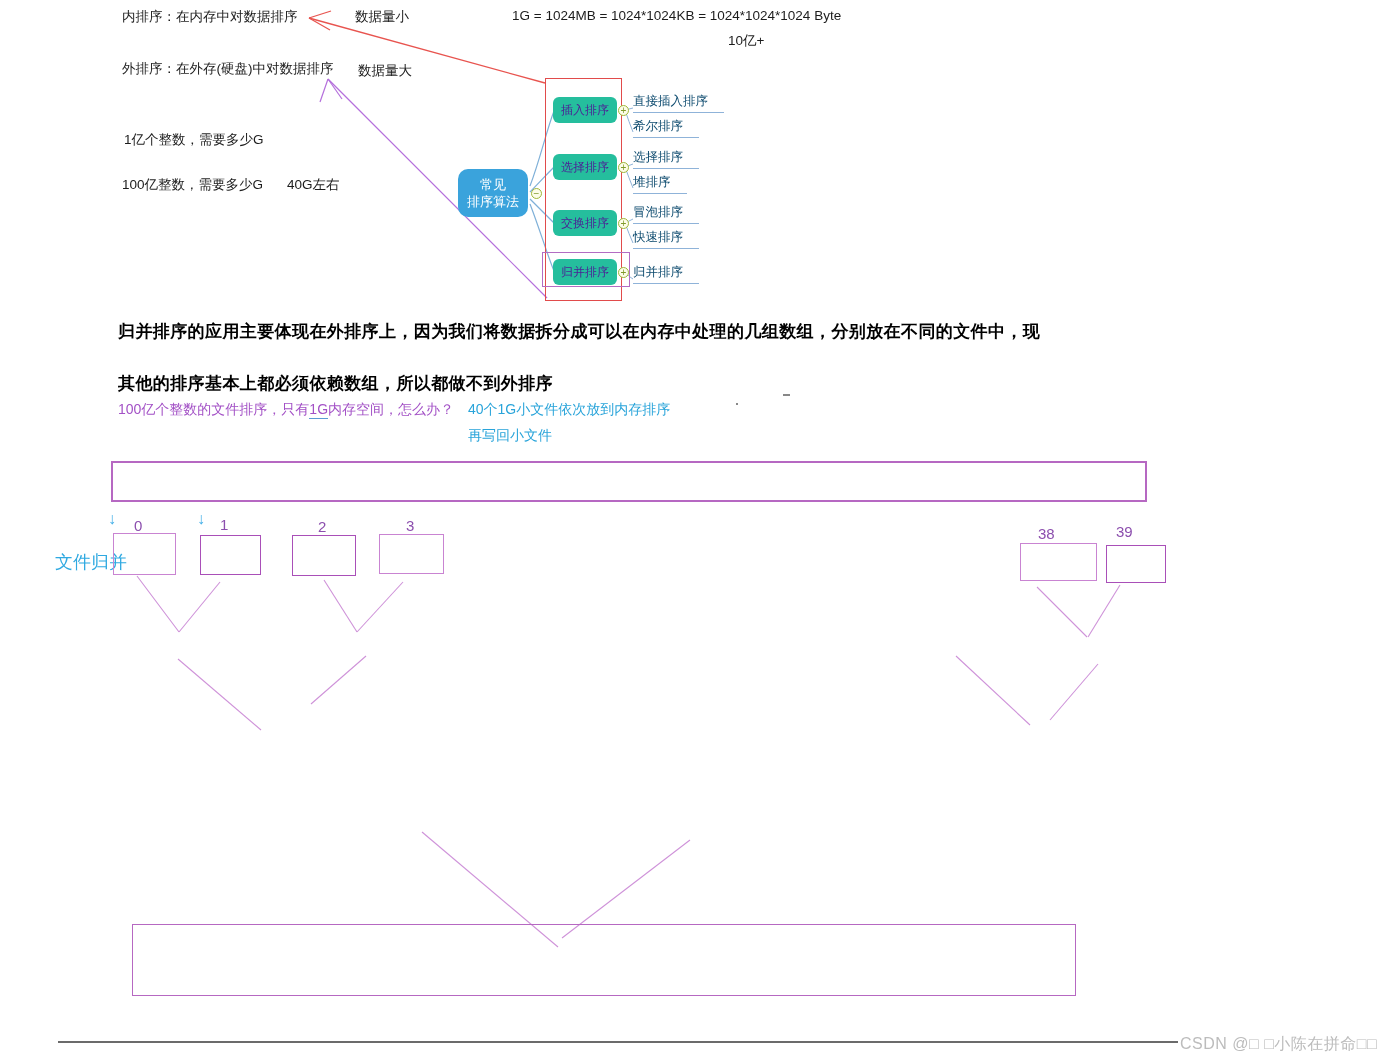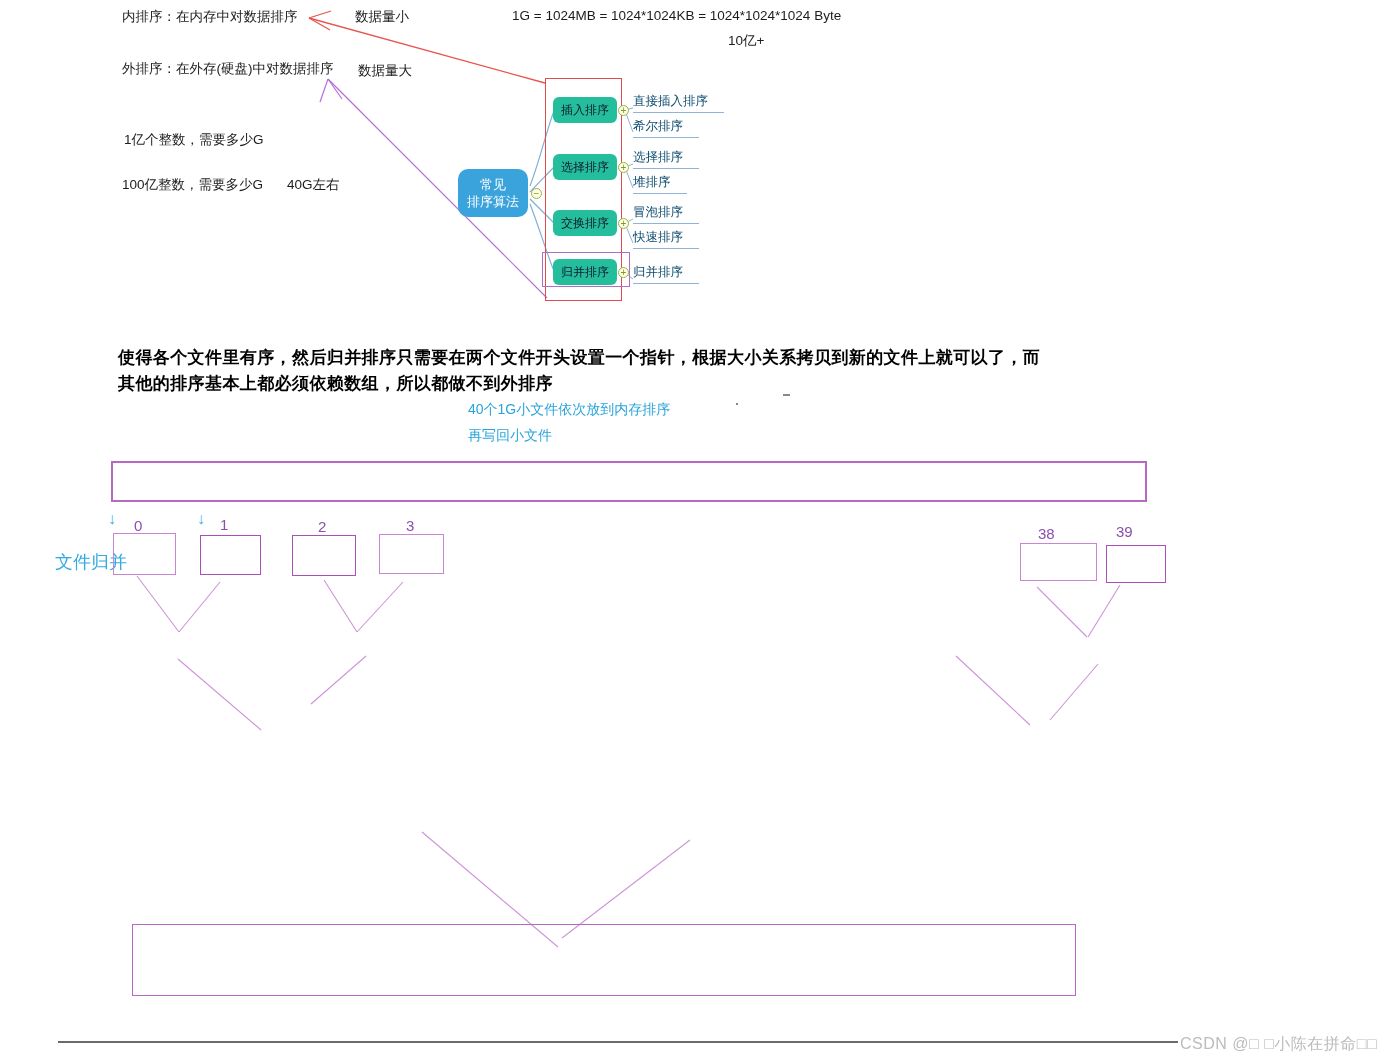--- a/index.html
+++ b/index.html
@@ -18,21 +18,21 @@
   .bigbar{border:2px solid #b668c2;}
   .bottomrect{border:1.4px solid #b668c2;}
   .redrect{border:1.5px solid #e14b4b;}
   .purplerect{border:1.4px solid #b36cc3;}
   .filebox{border:1.4px solid #c984d2;}
   .filebox.dark{border-color:#a94fb8;}
   .mm-root{position:absolute;left:458px;top:169px;width:70px;height:48px;background:#3aa3dc;
     border-radius:10px;color:#fff;font-size:13px;text-align:center;display:flex;
     flex-direction:column;justify-content:center;line-height:17px;}
   .mm-branch{position:absolute;left:553px;width:64px;height:26px;background:#25be9d;
-    border-radius:6px;color:#0f172a;font-size:12px;text-align:center;line-height:26px;}
+    border-radius:6px;color:#4c1d95;font-size:12px;text-align:center;line-height:26px;}
   .mm-toggle{position:absolute;width:11px;height:11px;border:1px solid #9fb73a;border-radius:50%;
     background:#fcfce8;color:#7f9a2a;font-size:10px;line-height:10px;text-align:center;box-sizing:border-box;}
   .mm-leaf{position:absolute;left:633px;font-size:12.5px;color:#0c4a6e;white-space:nowrap;
     border-bottom:1.2px solid #8fb3d9;padding:0 16px 2px 0;}
   .watermark{font-size:16px;color:#bcbcbc;white-space:nowrap;letter-spacing:0.5px;}
   .stray{position:absolute;background:#888;}
   svg.layer{position:absolute;left:0;top:0;}
 </style>
 </head>
 <body>
@@ -118,23 +118,26 @@
   <div class="mm-toggle" style="left:618px;top:267px;">+</div>
 
   <div class="mm-leaf" style="top:93px;">直接插入排序</div>
   <div class="mm-leaf" style="top:118px;">希尔排序</div>
   <div class="mm-leaf" style="top:149px;">选择排序</div>
   <div class="mm-leaf" style="top:174px;">堆排序</div>
   <div class="mm-leaf" style="top:204px;">冒泡排序</div>
   <div class="mm-leaf" style="top:229px;">快速排序</div>
   <div class="mm-leaf" style="top:264px;">归并排序</div>
 
-  <div class="abs bold-par" style="left:118px;top:346px;">使得各个文件里有序，然后归并排序只需要在两个文件开头设置一个指针，根据大小关系拷贝到新的文件上就可以了，而</div>
+  <div class="abs bold-par" style="left:118px;top:320px;">归并排序的应用主要体现在外排序上，因为我们将数据拆分成可以在内存中处理的几组数组，分别放在不同的文件中，现</div>
   <div class="abs bold-par" style="left:118px;top:372px;">其他的排序基本上都必须依赖数组，所以都做不到外排序</div>
 
+  <div class="abs q-purple" style="left:118px;top:401px;">
+    <span>100亿个整数的文件排序，只有</span><span class="ulink">1G</span><span>内存空间，怎么办？</span>
+  </div>
   <div class="abs a-blue" style="left:468px;top:401px;">40个1G小文件依次放到内存排序</div>
   <div class="abs a-blue" style="left:456px;top:427px;margin-left:12px;">再写回小文件</div>
 
   <div class="stray" style="left:783px;top:394px;width:7px;height:2px;"></div>
   <div class="stray" style="left:736px;top:403px;width:2px;height:2px;"></div>
 
   <div class="box bigbar" style="left:111px;top:461px;width:1036px;height:41px;"></div>
 
   <div class="abs cyan-label" style="left:55px;top:550px;">文件归并</div>
 

